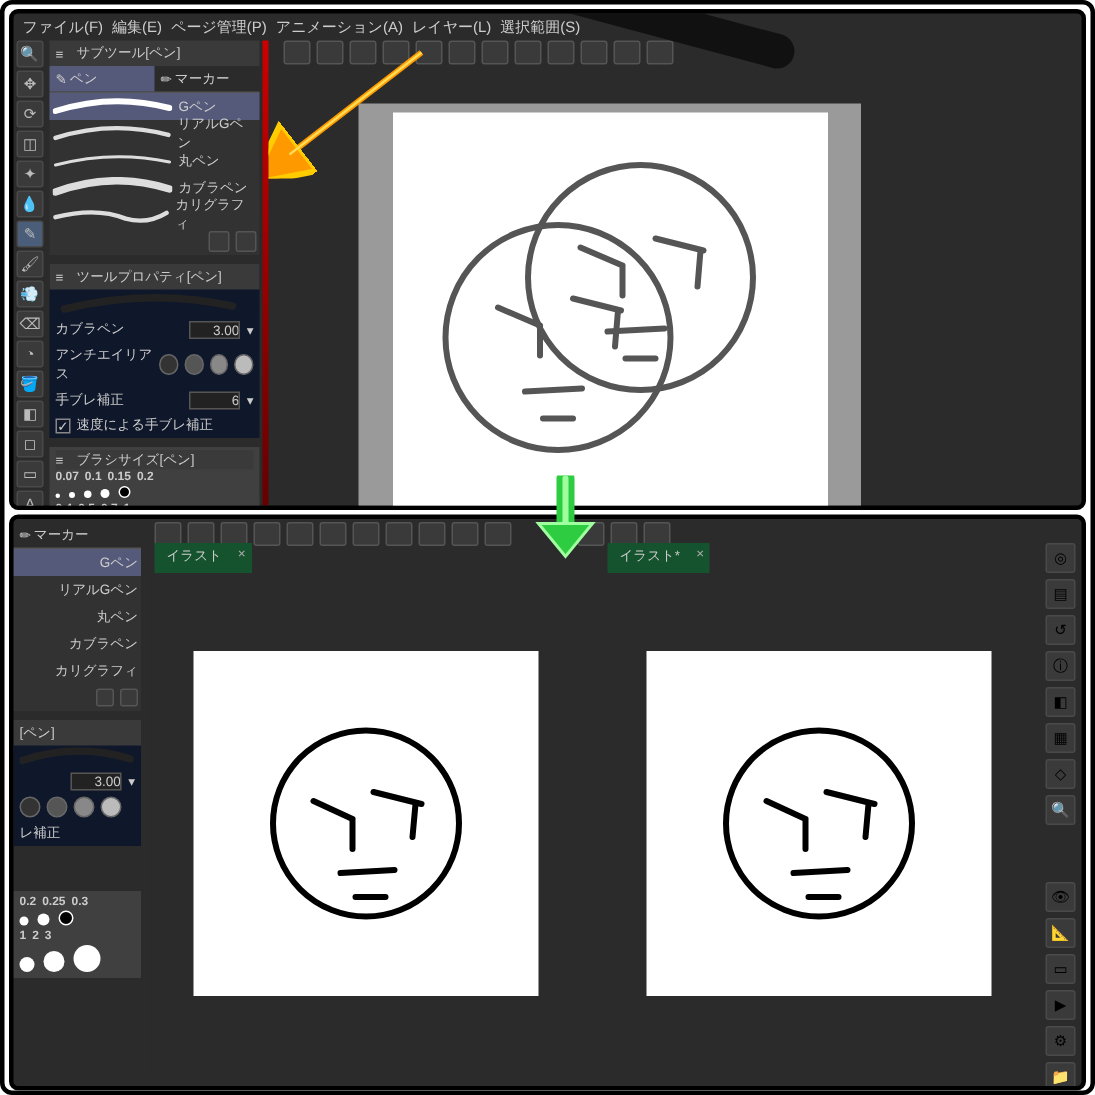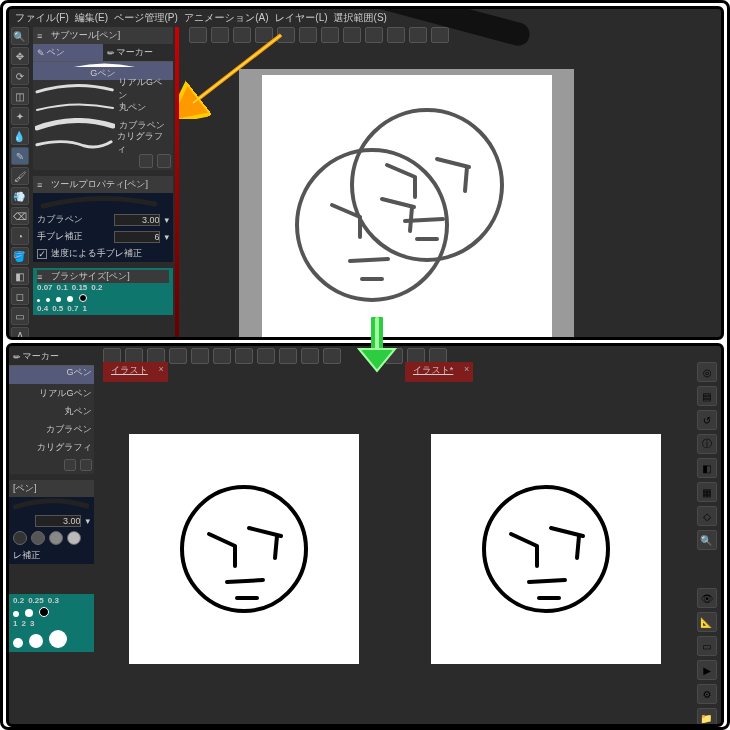--- a/index.html
+++ b/index.html
@@ -20,43 +20,43 @@
   .tool-col .ti { width: 18px; height: 18px; background: #3a3a3a; border: 1px solid #4a4a4a; border-radius: 2px; display:flex; align-items:center; justify-content:center; color:#bbb; font-size:10px; }
   .tool-col .ti.sel { background: #4a5e7a; }
 
   .subtool { position: absolute; left: 24px; top: 18px; width: 140px; }
   .panel-hdr { background: #3a3a3a; color: #ccc; font-size: 9px; padding: 2px 4px; display:flex; align-items:center; gap:4px; }
   .tabs { display: flex; border-bottom: 1px solid #555; }
   .tab { flex: 1; padding: 2px 4px; font-size: 9px; color: #ccc; display:flex; align-items:center; gap:2px; }
   .tab.active { background: #555a7a; }
   .brush-list { background: #323232; }
   .brush-item { display: flex; align-items: center; height: 18px; color: #ccc; font-size: 9px; padding: 0 2px; }
-  .brush-item.sel { background: #555a7a; flex-direction: column; }
+  .brush-item.sel { background: #555a7a; }
   .stroke-prev { width: 80px; height: 14px; margin-right: 4px; position: relative; overflow:hidden;}
   .stroke-prev svg { position:absolute; inset:0; }
   .blabel { font-size: 9px; color: #ccc; }
 
   .prop-panel { margin-top: 6px; background: #0f172a; }
   .prop-row { display: flex; align-items: center; padding: 2px 4px; color: #ccc; font-size: 9px; gap: 4px; }
-  .prop-row input[type=text]{ width: 46px; background:#222; border:1px solid #555; color:#ccc; font-size:9px; text-align:right;}
+  .prop-row input[type=text]{ width: 34px; background:#222; border:1px solid #555; color:#ccc; font-size:9px; text-align:right;}
   .sw { width:14px; height:14px; border-radius:50%; border:1px solid #666; }
 
-  .size-panel { margin-top: 6px; background:#0f766e; padding:2px 4px; color:#ccc; }
+  .size-panel { margin-top: 6px; background:#404040; padding:2px 4px; color:#ccc; }
   .size-nums { display:flex; gap:4px; font-size:8px;font-weight:bold; }
   .size-dots { display:flex; gap:6px; padding:2px 0; align-items:flex-end; }
   .dot { background:#fff; border-radius:50%; }
 
   .red-bar { position: absolute; width: 4px; background: linear-gradient(#c00, #600); }
   .red-top1 { left: 166px; top: 18px; height: 310px; }
 
   .canvas-wrap { position: absolute; background: #9a9a9a; display:flex; align-items:center; justify-content:center; }
   .canvas-top { left: 230px; top: 60px; width: 335px; height: 275px; }
   .paper { background: #fff; position:relative; }
   .paper-top { width: 290px; height: 268px; margin-top:5px; }
-  .doc-tab { background:#7f1d1d; color:#ccc; font-size:9px; padding:2px 20px 18px 8px; position:relative;text-decoration:underline; }
+  .doc-tab { background:#14532d; color:#ccc; font-size:9px; padding:2px 20px 18px 8px; position:relative; }
   .doc-tab .x { position:absolute; right:4px; top:2px; color:#aaa; }
 
   
   .pen { position:absolute; left:260px; top:-52px; width:265px; height:90px; transform:rotate(15deg); pointer-events:none; }
 
   
   .arrow { position:absolute; pointer-events:none; }
 
   
   .bot-left { position:absolute; left:0; top:0; width:85px; height:100%; }
@@ -192,20 +192,27 @@
         <div style="height:18px; padding:2px 6px;">
           <svg width="120" height="14" viewBox="0 0 120 14">
               <path d="M4 11 Q 60 -3 116 9" stroke="#222" stroke-width="5" fill="none" stroke-linecap="round"></path>
             </svg>
         </div>
         <div class="prop-row">
           <span>カブラペン</span>
           <div style="flex:1"></div>
           <input type="text" value="3.00" style="">
           <span>▾</span>
+        </div>
+        <div class="prop-row">
+          <span>アンチエイリアス</span>
+          <div class="sw" style="background:#333"></div>
+          <div class="sw" style="background:#555"></div>
+          <div class="sw" style="background:#888"></div>
+          <div class="sw" style="background:#bbb"></div>
         </div>
         <div class="prop-row">
           <span>手ブレ補正</span>
           <div style="flex:1"></div>
           <input type="text" value="6" style="">
           <span>▾</span>
         </div>
         <div class="prop-row">
           <span style="border:1px solid #888; width:10px; height:10px; display:inline-flex; align-items:center; justify-content:center;">✓</span>
           <span>速度による手ブレ補正</span>

